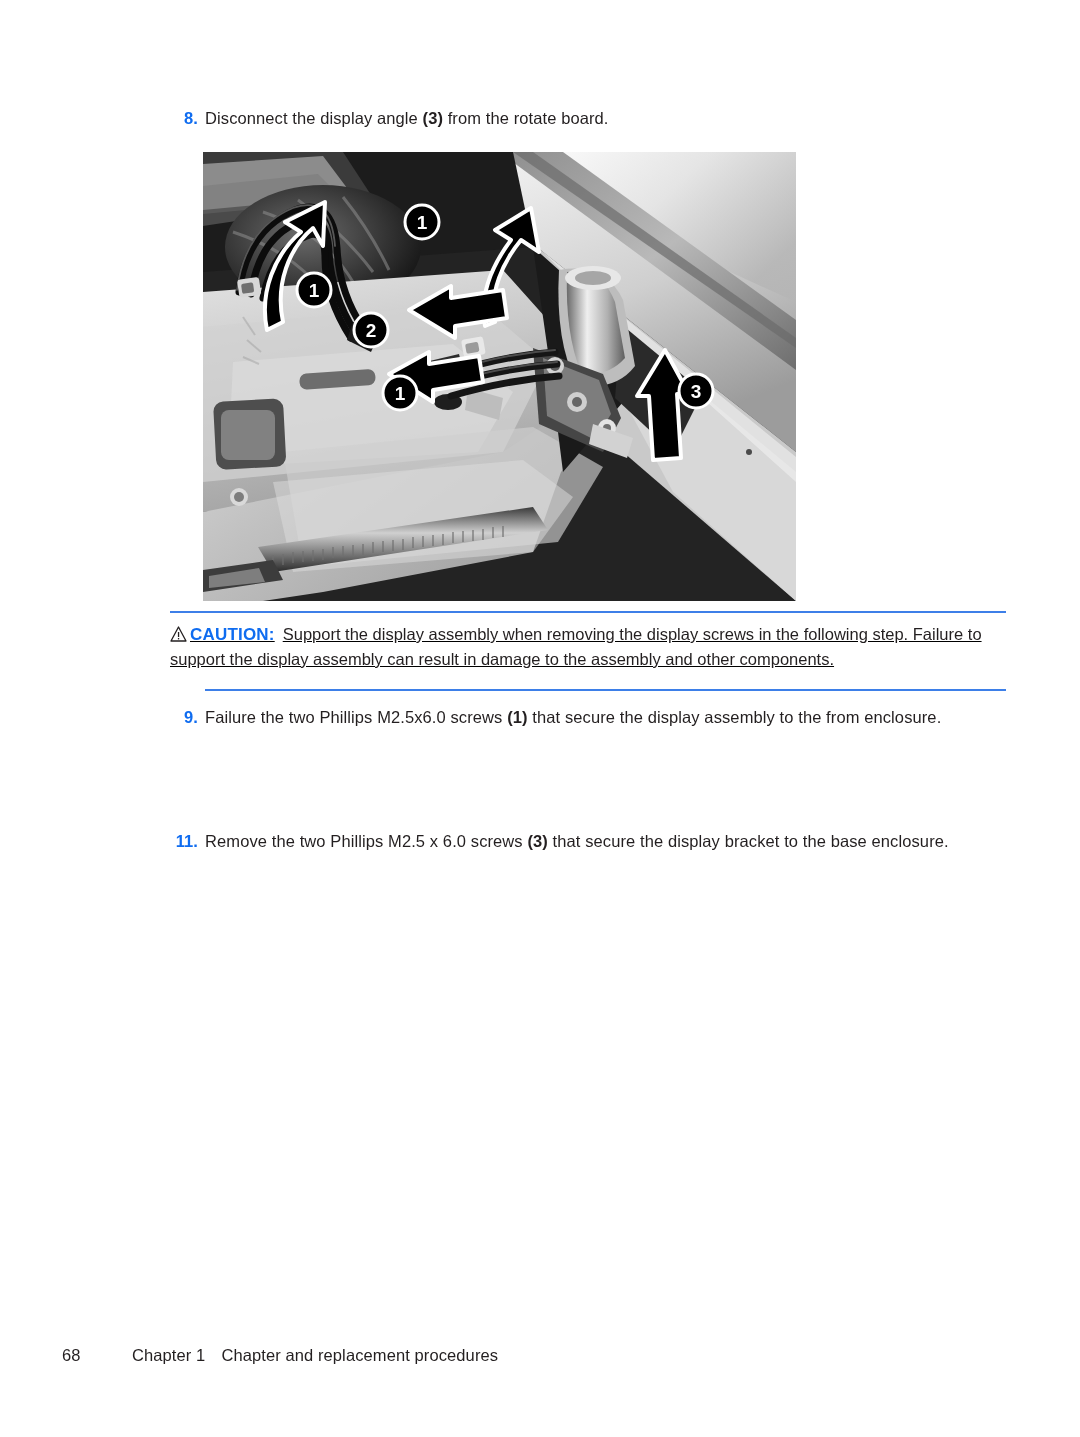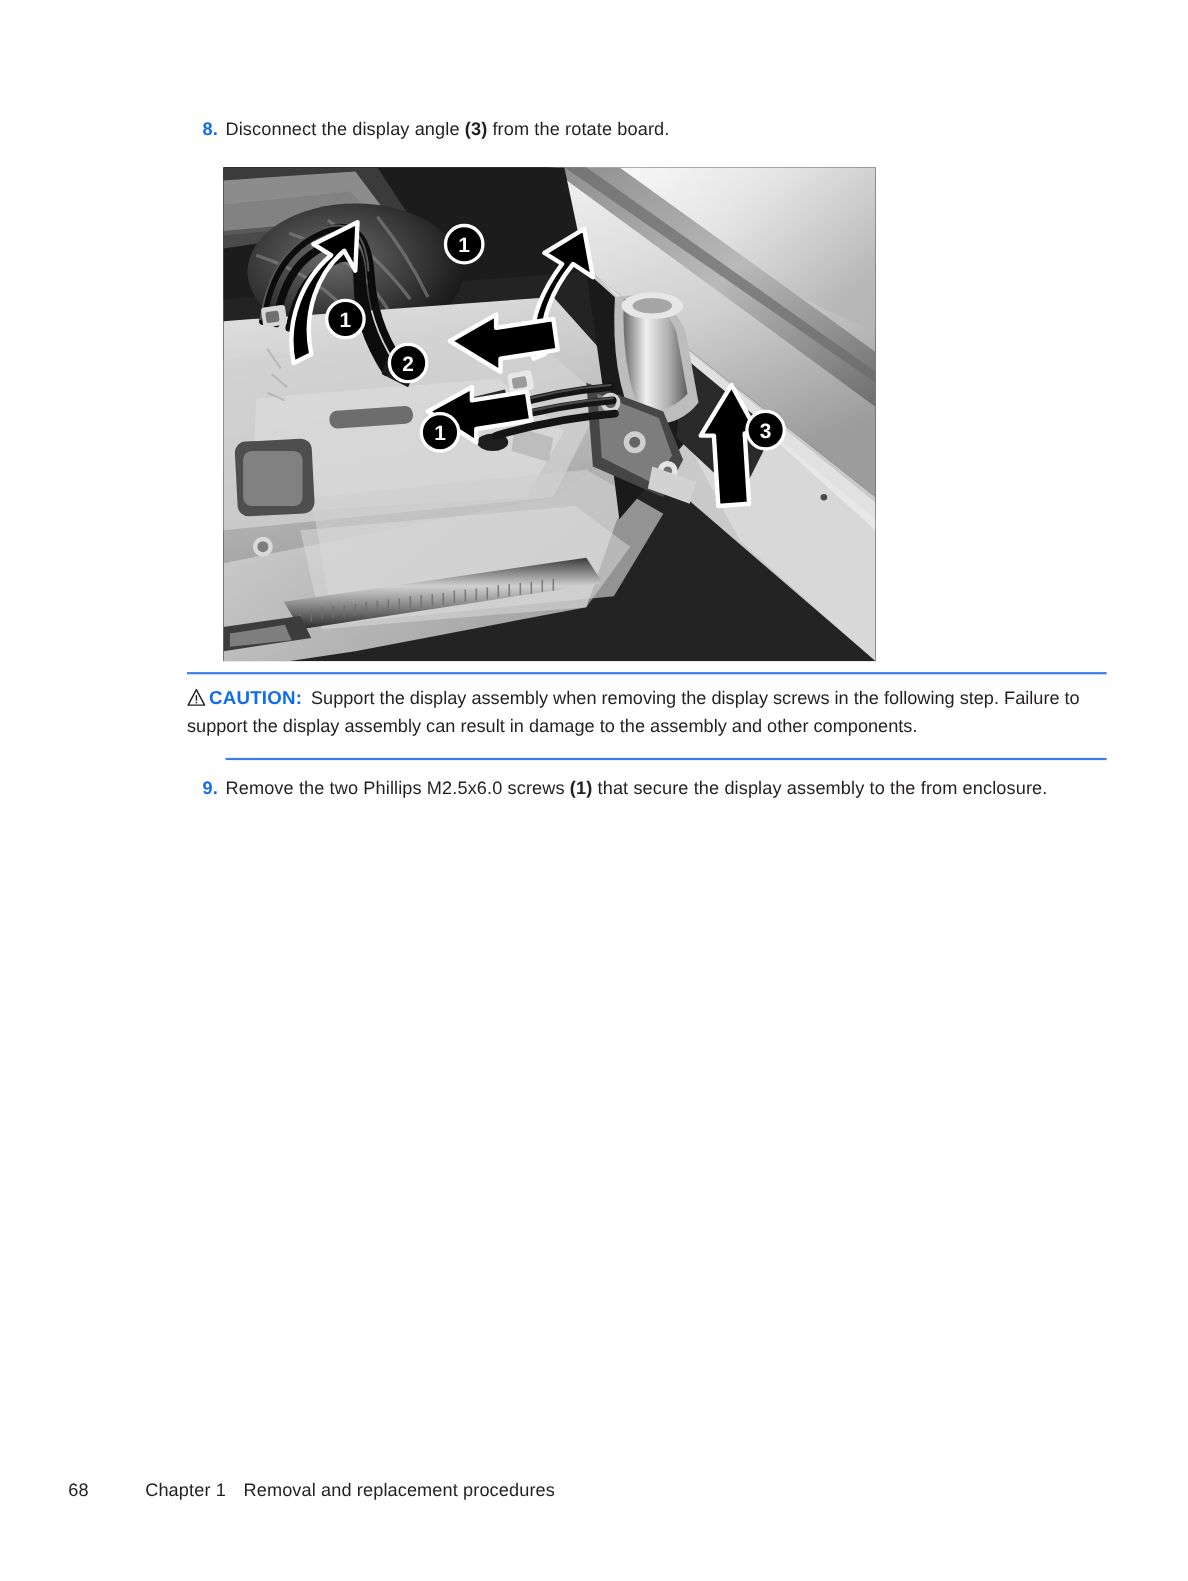--- a/index.html
+++ b/index.html
@@ -69,20 +69,21 @@
   .photo svg { display: block; }
 
   
   .caution {
     position: absolute;
     left: 170px;
     top: 611px;
     width: 836px;
     border-top: 2px solid #3d7fe8;
     padding-top: 9px;
+    text-decoration: underline;
   }
   .caution-inner {
     position: relative;
     font-size: 16.5px;
     line-height: 25px;
     color: #231f20;
     padding-left: 0;
   }
   .caution-rule-bottom {
     position: absolute;
@@ -363,22 +364,26 @@
           <rect x="7.9" y="6" width="1.3" height="5" fill="#231f20"></rect>
           <rect x="7.9" y="12" width="1.3" height="1.4" fill="#231f20"></rect>
         </svg>
       </span><span class="caution-label">CAUTION:</span><span class="caution-text">Support the display assembly when removing the display screws in the following step. Failure to support the display assembly can result in damage to the assembly and other components.</span>
     </div>
   </div>
   <div class="caution-rule-bottom"></div>
 
   <div class="step" id="step9">
     <span class="num">9.</span>
-    <span class="body"><span>Remove the two Phillips M2.5x6.0 screws </span><b>(1)</b><span> that secure the display assembly to the from enclosure.</span></span>
-  </div>
-
-
+    <span class="body"><span>Failure the two Phillips M2.5x6.0 screws </span><b>(1)</b><span> that secure the display assembly to the from enclosure.</span></span>
+  </div>
+
+
+  <div class="step" id="step11">
+    <span class="num">11.</span>
+    <span class="body"><span>Remove the two Phillips M2.5 x 6.0 screws </span><b>(3)</b><span> that secure the display bracket to the base enclosure.</span></span>
+  </div>
 
   <div class="footer">
-    <span class="pg">68</span><span class="ch">Chapter 1</span><span class="sep"></span><span class="ch">Removal and replacement procedures</span>
+    <span class="pg">68</span><span class="ch">Chapter 1</span><span class="sep"></span><span class="ch">Chapter and replacement procedures</span>
   </div>
 
 </div>
 
 </body></html>

